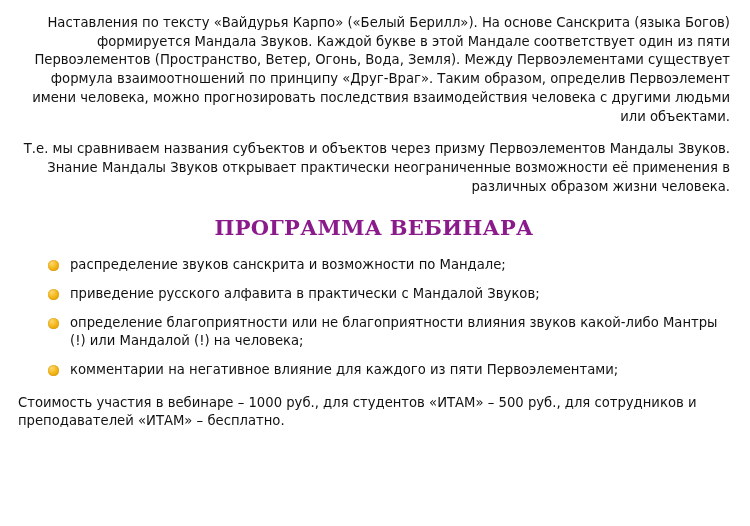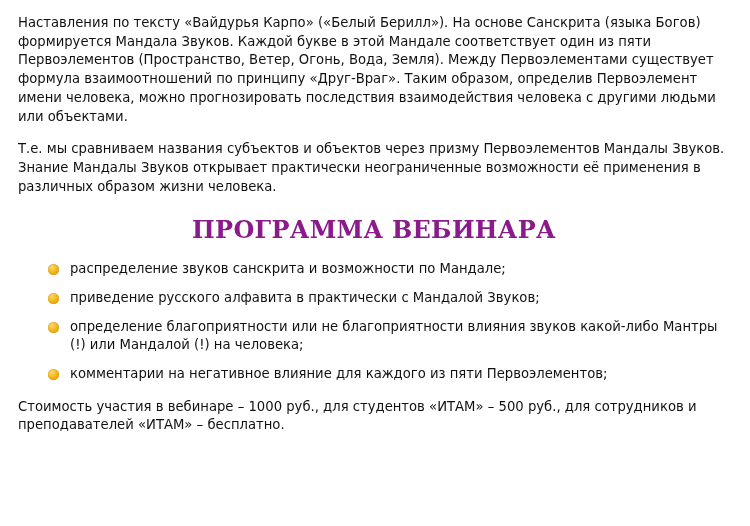--- a/index.html
+++ b/index.html
@@ -16,32 +16,32 @@
     overflow: hidden;
   }
   .page {
     padding: 10px 20px 0 18px;
     box-sizing: border-box;
     width: 750px;
   }
   p.para {
     margin: 0 0 14px 0;
     line-height: 1.42;
-    text-align: left;
+    text-align: right;
     color: #111111;
   }
   p.para:first-child {
     margin-top: 4px;
   }
   h2.heading {
     text-align: center;
     color: #8b1a8b;
     font-family: "DejaVu Serif", serif;
     font-weight: bold;
-    font-size: 24px;
+    font-size: 21px;
     letter-spacing: 0.3px;
     margin: 18px 0 16px 0;
   }
   ul.bullets {
     list-style: none;
     margin: 0 0 14px 0;
     padding: 0 10px 0 30px;
   }
   ul.bullets li {
     position: relative;
@@ -74,18 +74,18 @@
 
   <p class="para">Наставления по тексту «Вайдурья Карпо» («Белый Берилл»). На основе Санскрита (языка Богов) формируется Мандала Звуков. Каждой букве в этой Мандале соответствует один из пяти Первоэлементов (Пространство, Ветер, Огонь, Вода, Земля). Между Первоэлементами существует формула взаимоотношений по принципу «Друг-Враг». Таким образом, определив Первоэлемент имени человека, можно прогнозировать последствия взаимодействия человека с другими людьми или объектами.</p>
   <p class="para">Т.е. мы сравниваем названия субъектов и объектов через призму Первоэлементов Мандалы Звуков. Знание Мандалы Звуков открывает практически неограниченные возможности её применения в различных образом жизни человека.</p>
 
   <h2 class="heading">ПРОГРАММА ВЕБИНАРА</h2>
 
   <ul class="bullets">
     <li><span>распределение звуков санскрита и возможности по Мандале;</span></li>
     <li><span>приведение русского алфавита в практически с Мандалой Звуков;</span></li>
     <li><span>определение благоприятности или не благоприятности влияния звуков какой-либо Мантры (!) или Мандалой (!) на человека;</span></li>
-    <li><span>комментарии на негативное влияние для каждого из пяти Первоэлементов;</span></li>
+    <li><span>комментарии на негативное влияние для каждого из пяти Первоэлементами;</span></li>
   </ul>
 
   <p class="footer-para">Стоимость участия в вебинаре – 1000 руб., для студентов «ИТАМ» – 500 руб., для сотрудников и преподавателей «ИТАМ» – бесплатно.</p>
 
 </div>
 
 </body></html>

